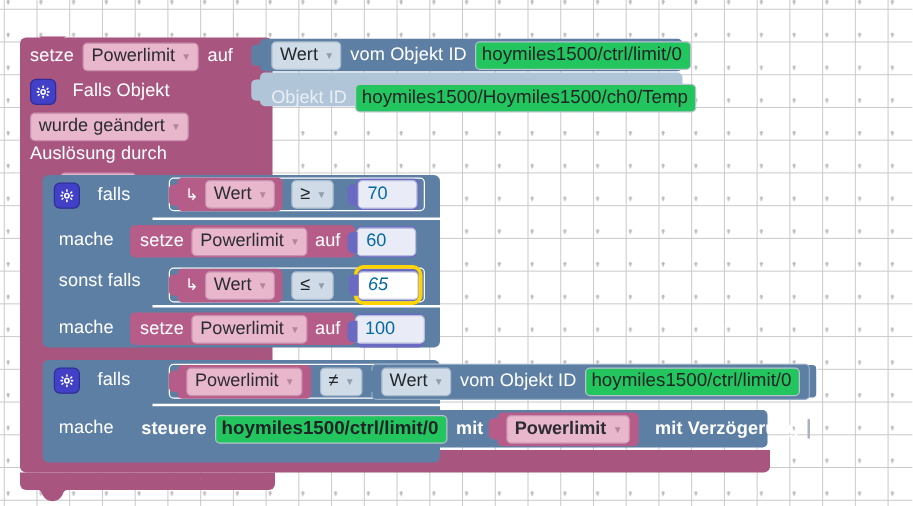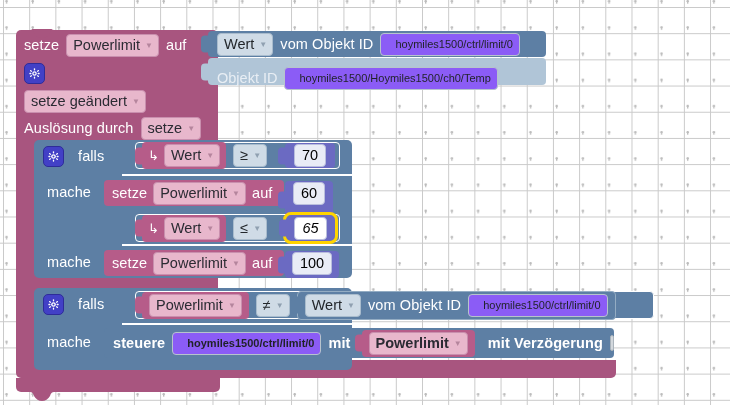--- a/index.html
+++ b/index.html
@@ -40,25 +40,25 @@
   }
   .fld .caret{font-size:8px;opacity:.55;margin-left:1px;position:relative;top:1px;}
 
   
   .f-var{background:#e8b7cc;color:#2b2b33;border:1px solid #c98fae;}
   .f-var .caret{color:#8d5e77;}
   
   .f-blue{background:#cfdbe6;color:#23272b;border:1px solid #a9bccd;}
   .f-blue .caret{color:#5d7186;}
   
-  .f-text{background:#8b5cf6;color:#1f2226;border:1px solid #b7c3cd;border-radius:4px;
-          padding:1px 6px 2px 14px;font-size:11px;line-height:18px;}
-  
-  .f-num{background:#e9ecf6;color:#000000;border:1px solid #b9bedd;border-radius:4px;
-         padding:1px 7px 2px 7px;font-size:14.5px;line-height:18px;}
+  .f-text{background:#22c55e;color:#1f2226;border:1px solid #b7c3cd;border-radius:4px;
+          padding:1px 6px 2px 4px;font-size:15px;line-height:18px;}
+  
+  .f-num{background:#e9ecf6;color:#0369a1;border:1px solid #b9bedd;border-radius:4px;
+         padding:1px 23px 2px 7px;font-size:14.5px;line-height:18px;}
 
   
   .gear{
     width:19px;height:19px;border-radius:5px;background:#4240c6;border:1px solid #2e2c99;
     display:inline-flex;align-items:center;justify-content:center;flex:none;
   }
   .gear svg{display:block;}
 
   
   .chk{width:13px;height:14px;border-radius:3px;background:#d3d8dd;border:1px solid #aab3bb;display:inline-block;}
@@ -149,30 +149,31 @@
             <rect x="7.2" y="11.8" width="1.6" height="2.6" rx=".6"></rect>
             <rect x="1.6" y="7.2" width="2.6" height="1.6" rx=".6"></rect>
             <rect x="11.8" y="7.2" width="2.6" height="1.6" rx=".6"></rect>
             <rect x="2.9" y="3.6" width="1.6" height="2.6" rx=".6" transform="rotate(-45 3.7 4.9)"></rect>
             <rect x="11.5" y="9.8" width="1.6" height="2.6" rx=".6" transform="rotate(-45 12.3 11.1)"></rect>
             <rect x="11.5" y="3.6" width="1.6" height="2.6" rx=".6" transform="rotate(45 12.3 4.9)"></rect>
             <rect x="2.9" y="9.8" width="1.6" height="2.6" rx=".6" transform="rotate(45 3.7 11.1)"></rect>
           </g>
         </svg>
       </span>
+      <span class="lbl" style="margin-left:6px;">Falls Objekt</span>
     </div>
 
     <div class="hdrrow" style="top:58px;left:0;">
       <span class="fld f-var">
-        <span>setze geändert</span>
-        <span class="caret">▼</span>
-      </span>
-    </div>
-
-    <div class="hdrrow" style="top:85px;left:0;">
+        <span>wurde geändert</span>
+        <span class="caret">▼</span>
+      </span>
+    </div>
+
+    <div class="hdrrow" style="top:85px;left:0;flex-direction:column;">
       <span class="lbl">Auslösung durch</span>
       <span class="fld f-var">
         <span>setze</span>
         <span class="caret">▼</span>
       </span>
     </div>
   </div>
 
   <div class="blk c-blue" style="left:208px;top:31px;width:338px;height:26px;border-radius:4px;">
     <span class="plug blue"></span>
@@ -216,20 +217,23 @@
           <circle cx="8" cy="8" r="1.25" fill="#4240c6"></circle>
         </svg>
       </span>
       <span class="lbl" style="margin-left:6px;">falls</span>
     </div>
 
     <div class="fallsrow" style="left:13px;top:38px;">
       <span class="lbl">mache</span>
     </div>
 
+    <div class="fallsrow" style="left:13px;top:71px;">
+      <span class="lbl">sonst falls</span>
+    </div>
 
     <div class="fallsrow" style="left:13px;top:108px;">
       <span class="lbl">mache</span>
     </div>
   </div>
 
   <div class="blk c-blue" style="left:135px;top:142px;width:205px;height:27px;border-radius:4px;border:1px solid #ffffff;box-sizing:border-box;">
     <div class="row" style="height:25px;padding-left:6px;gap:7px;">
       <span class="blk c-varblk" style="position:relative;left:0;top:0;border-radius:4px;padding:2px 6px;display:inline-flex;align-items:center;gap:5px;">
         <span class="plug mag"></span>
@@ -255,21 +259,21 @@
   <div class="blk c-varblk" style="left:104px;top:180px;width:180px;height:26px;border-radius:4px;">
     <div class="row" style="height:26px;padding-left:8px;gap:6px;">
       <span class="lbl">setze</span>
       <span class="fld f-var">
         <span>Powerlimit</span>
         <span class="caret">▼</span>
       </span>
       <span class="lbl">auf</span>
     </div>
   </div>
-  <div class="blk c-num" style="left:285px;top:181px;width:48px;height:37px;border-radius:4px;">
+  <div class="blk c-num" style="left:285px;top:181px;width:48px;height:25px;border-radius:4px;">
     <span class="plug num"></span>
     <div class="row" style="height:25px;justify-content:center;">
       <span class="f-num">60</span>
     </div>
   </div>
 
   <div class="blk c-blue" style="left:135px;top:214px;width:205px;height:28px;border-radius:4px;border:1px solid #ffffff;box-sizing:border-box;">
     <div class="row" style="height:26px;padding-left:6px;gap:7px;">
       <span class="blk c-varblk" style="position:relative;left:0;top:0;border-radius:4px;padding:2px 6px;display:inline-flex;align-items:center;gap:5px;">
         <span class="plug mag"></span>

